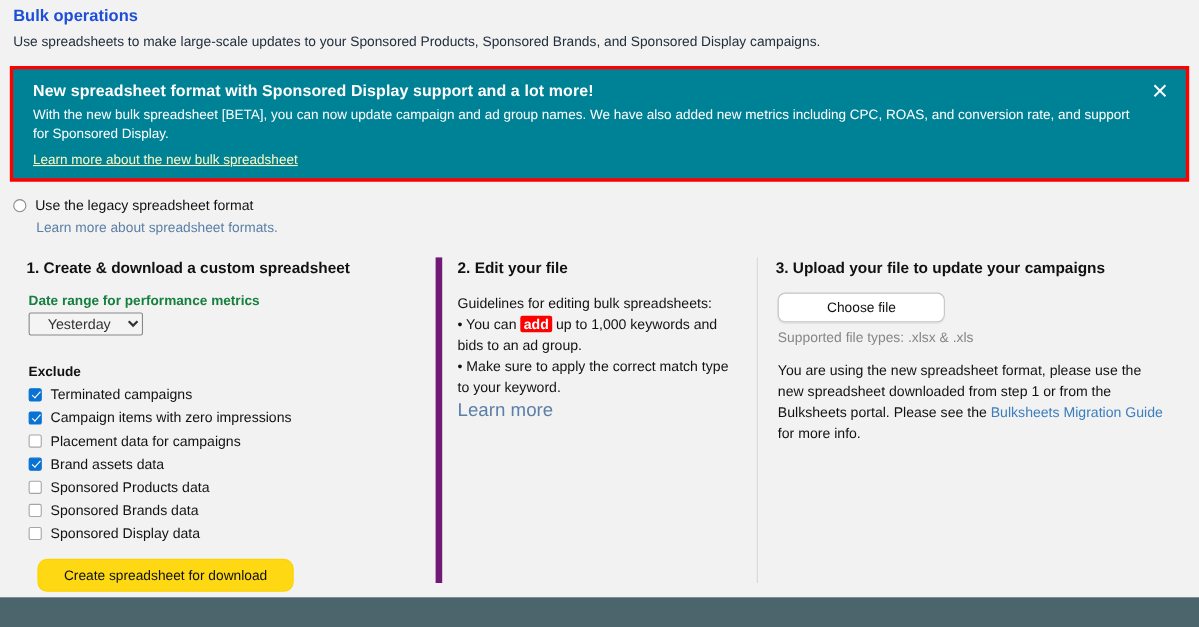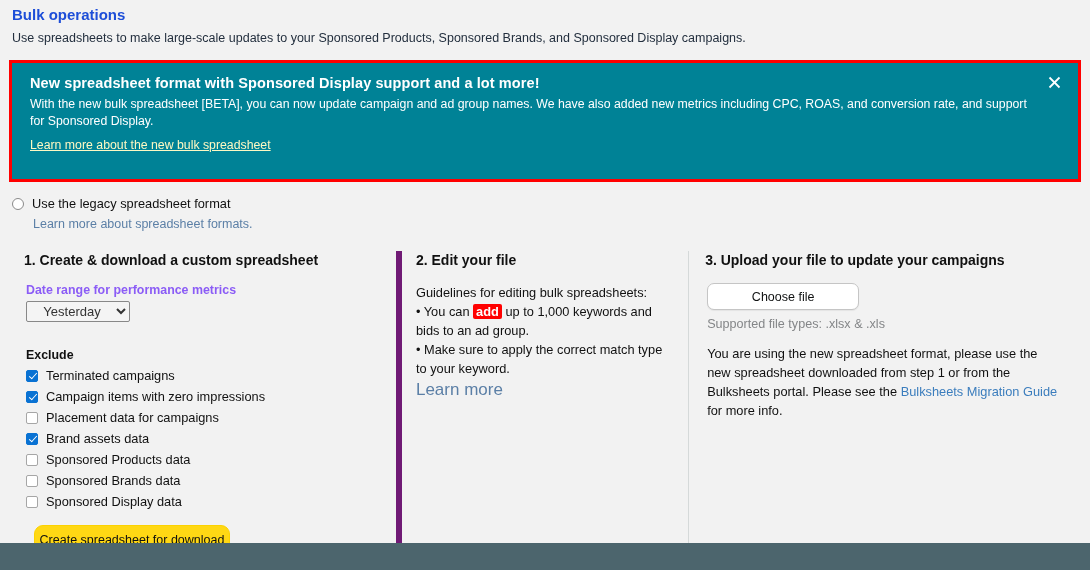--- a/index.html
+++ b/index.html
@@ -34,21 +34,21 @@
     color: #232f3e;
     line-height: 16px;
     margin: 0;
   }
 
   
   .banner-outer {
     margin: 14px 9px 0 9px;
     border: 3px solid #ff0000;
     background: #ff0000;
-    height: 122px;
+    height: 105px;
   }
   .banner {
     background: #008296;
     height: 100%;
     width: 100%;
     position: relative;
     padding: 11px 18px 11px 18px;
     color: #ffffff;
   }
   .banner-title {
@@ -153,21 +153,21 @@
     font-size: 14px;
     font-weight: bold;
     color: #111111;
     margin: 0 0 14px 0;
     line-height: 18px;
   }
 
   .field-label {
     font-size: 12.4px;
     font-weight: bold;
-    color: #8b5cf6;
+    color: #15803d;
     margin: 0 0 4px 2px;
   }
   select.date-range {
     font-family: "Liberation Sans", sans-serif;
     font-size: 13px;
     color: #333333;
     padding: 1px 4px 2px 4px;
     border: 1px solid #888888;
     background: #f4f4f4;
     border-radius: 2px;
@@ -217,21 +217,21 @@
     color: #111111;
     line-height: 16px;
   }
 
   .create-btn {
     margin: 13px 0 0 10px;
     background: #ffd814;
     border: 1px solid #fcd200;
     border-radius: 9px;
     height: 30px;
-    width: 196px;
+    width: 233px;
     font-family: "Liberation Sans", sans-serif;
     font-size: 12.5px;
     color: #0f1111;
     cursor: pointer;
     padding: 0;
   }
 
   
   .guide-text {
     font-size: 12.8px;

